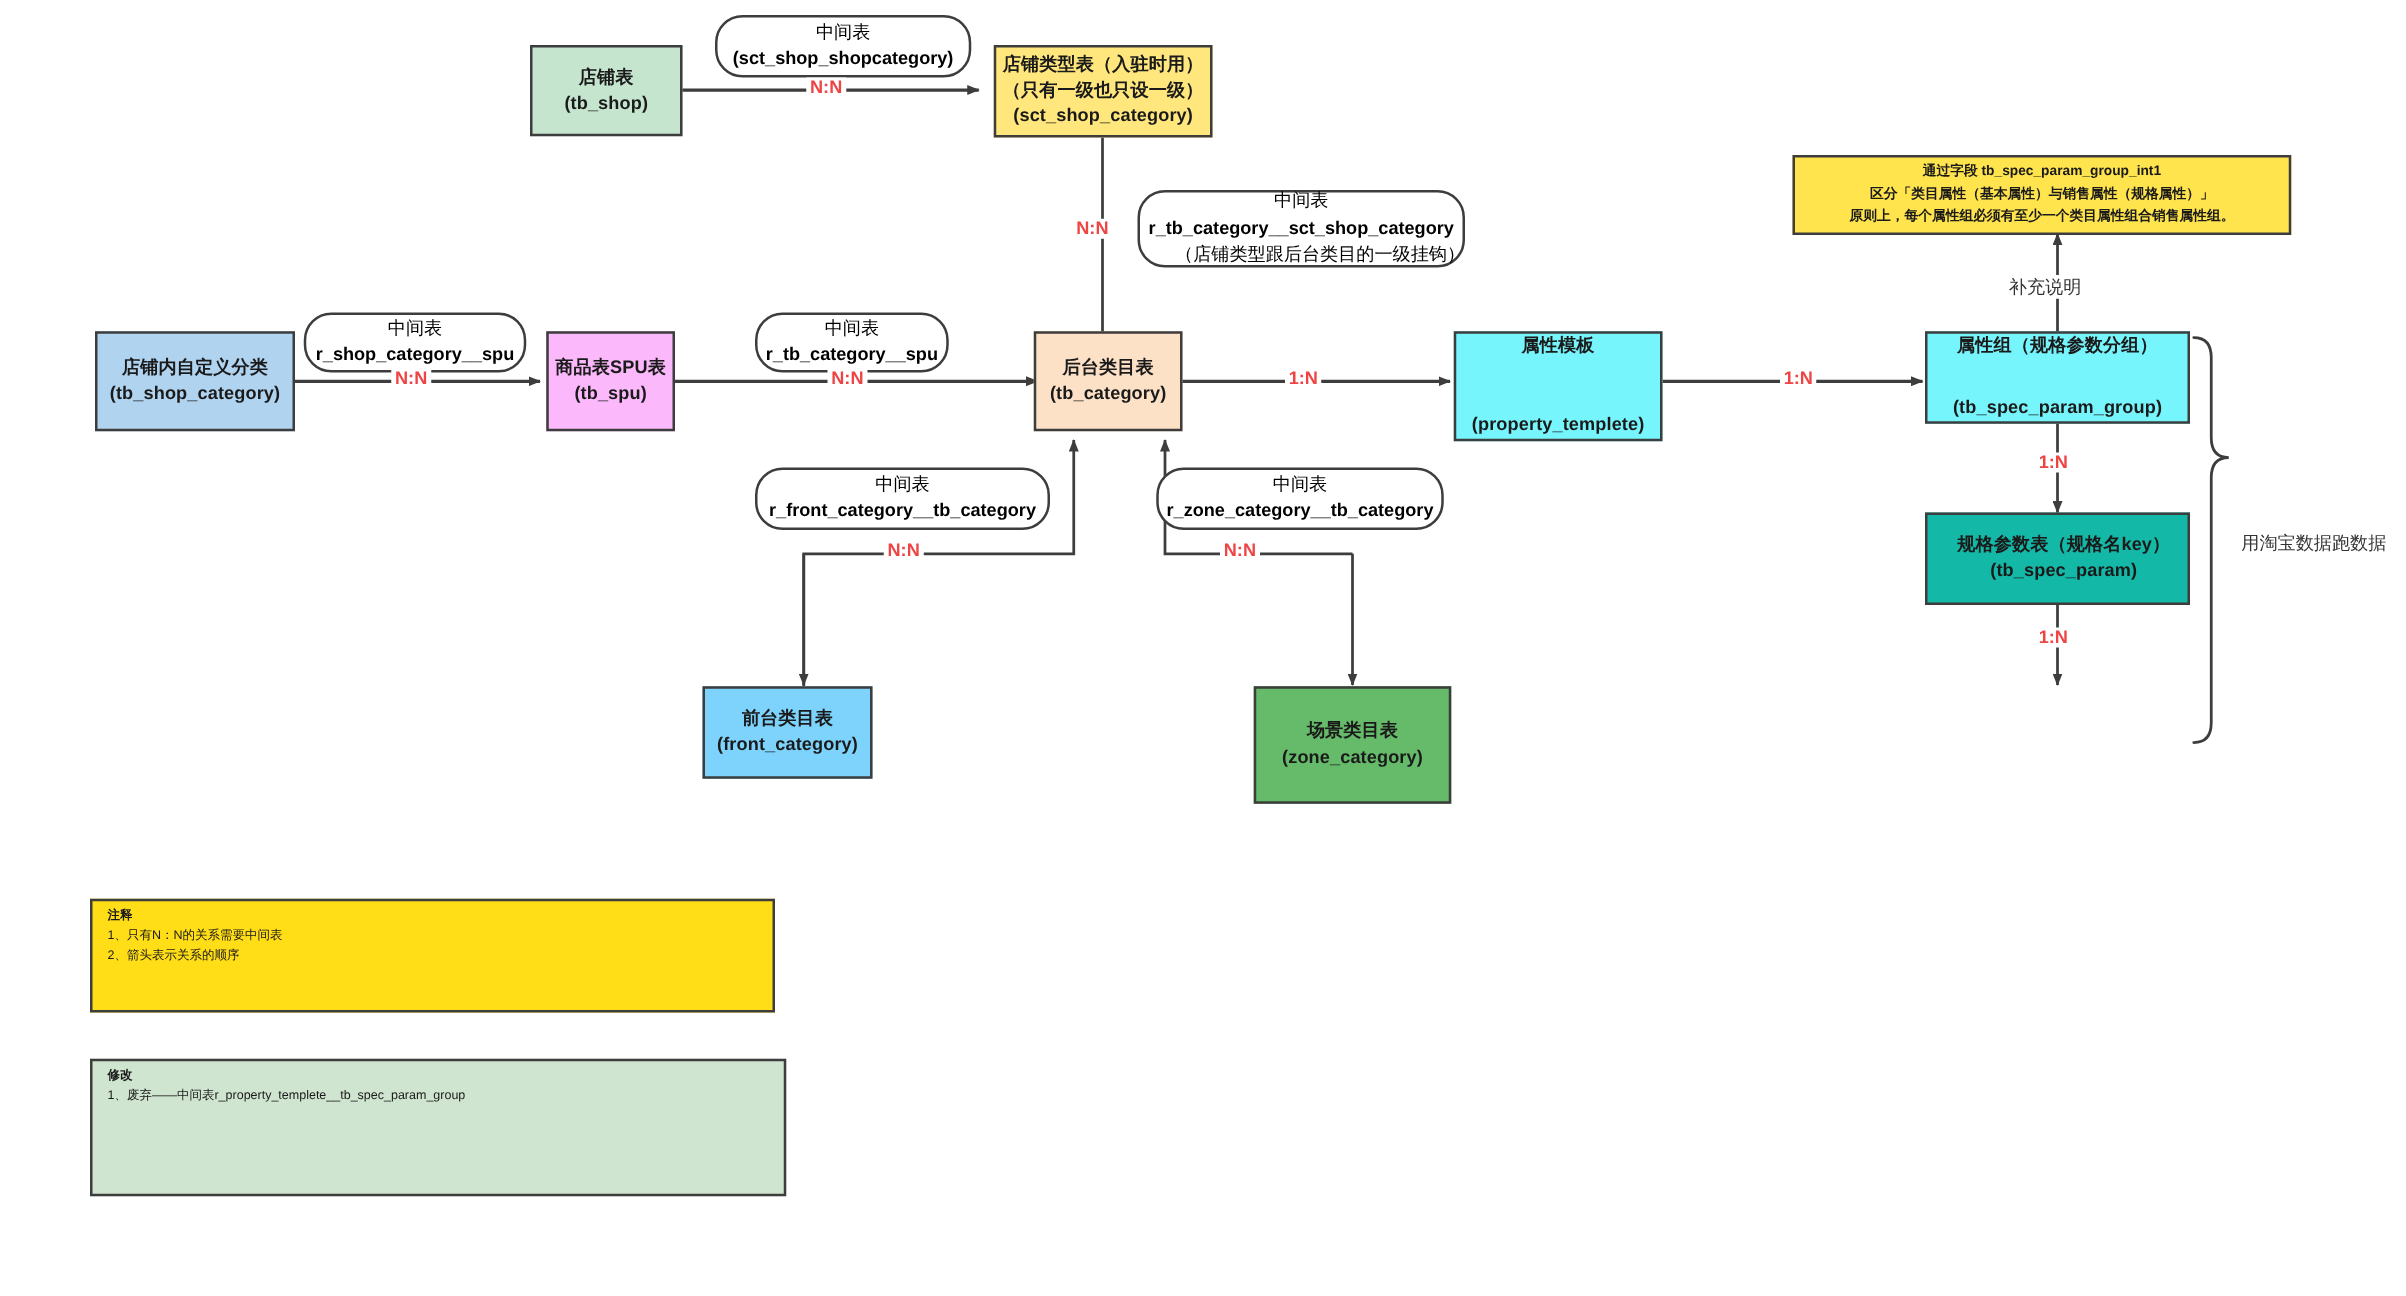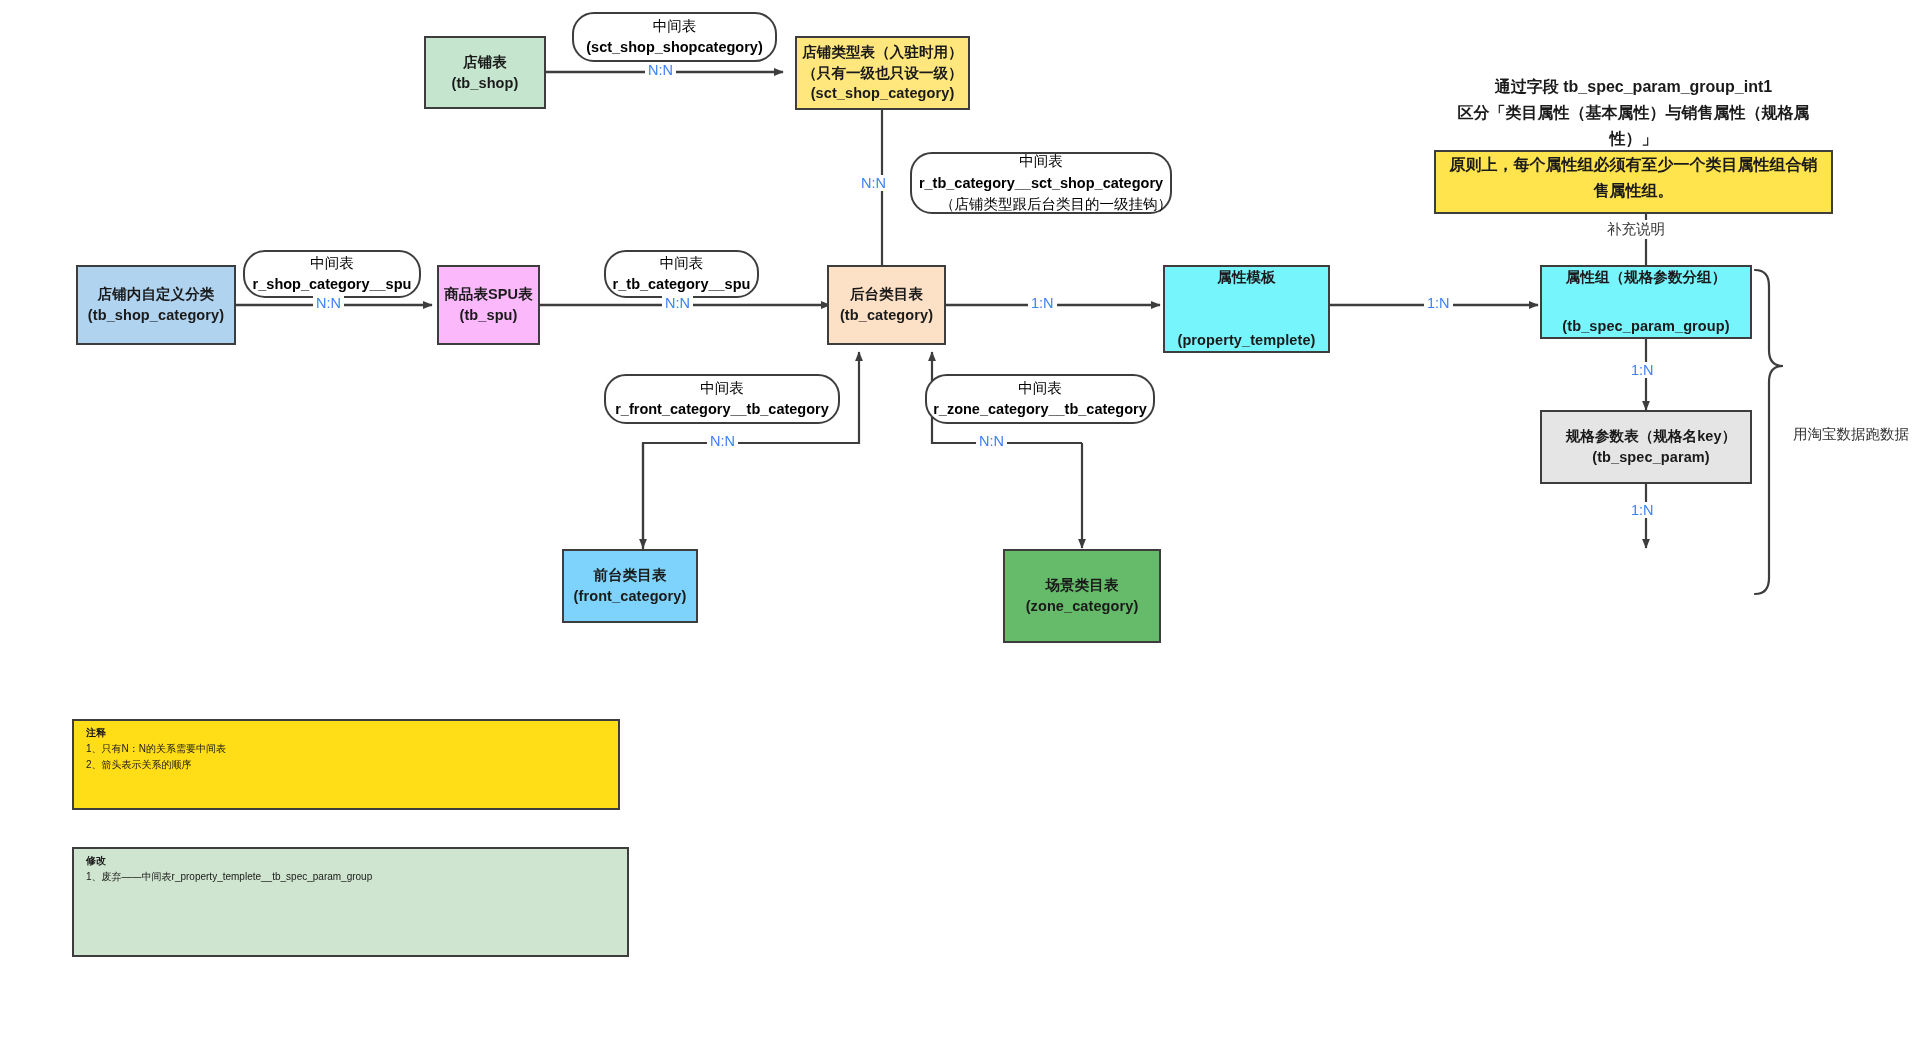--- a/index.html
+++ b/index.html
@@ -68,33 +68,32 @@
     padding: 4px 12px;
     font-size: 10px;
     line-height: 1.62;
     color: #1a1a1a;
   }
   .note .title { font-weight: bold; display: block; }
   .note .li { display: block; }
   .note-c {
     text-align: center;
     font-weight: bold;
-    font-size: 16px;
+    font-size: 11px;
     line-height: 1.62;
     padding: 8px 10px;
     display: flex;
     flex-direction: column;
-    justify-content: flex-end;
-    margin-top: 26px;
+    justify-content: center;
   }
   .note-c .li { font-weight: bold; }
   .edge-label {
     position: absolute;
-    color: #3b82f6;
-    font-weight: normal;
+    color: #ef4444;
+    font-weight: bold;
     font-size: 14.5px;
     background: #ffffff;
     padding: 0 3px;
     white-space: nowrap;
   }
   .plain-label {
     position: absolute;
     color: #333333;
     font-weight: normal;
     font-size: 14.5px;
@@ -175,21 +174,21 @@
   <div class="node" style="left:1163px; top:265px; width:167px; height:88px; background:#77f5fd;justify-content:space-between;">
     <span class="ln">属性模板</span>
     <span class="ln">(property_templete)</span>
   </div>
 
   <div class="node" style="left:1540px; top:265px; width:212px; height:74px; background:#77f5fd;justify-content:space-between;">
     <span class="ln">属性组（规格参数分组）</span>
     <span class="ln">(tb_spec_param_group)</span>
   </div>
 
-  <div class="node" style="left:1540px; top:410px; width:212px; height:74px; background:#e5e5e5;padding-left:10px;">
+  <div class="node" style="left:1540px; top:410px; width:212px; height:74px; background:#14b8a6;padding-left:10px;">
     <span class="ln">规格参数表（规格名key）</span>
     <span class="ln">(tb_spec_param)</span>
   </div>
 
 
   <div class="node" style="left:562px; top:549px; width:136px; height:74px; background:#7dd3fc;">
     <span class="ln">前台类目表</span>
     <span class="ln">(front_category)</span>
   </div>
 

